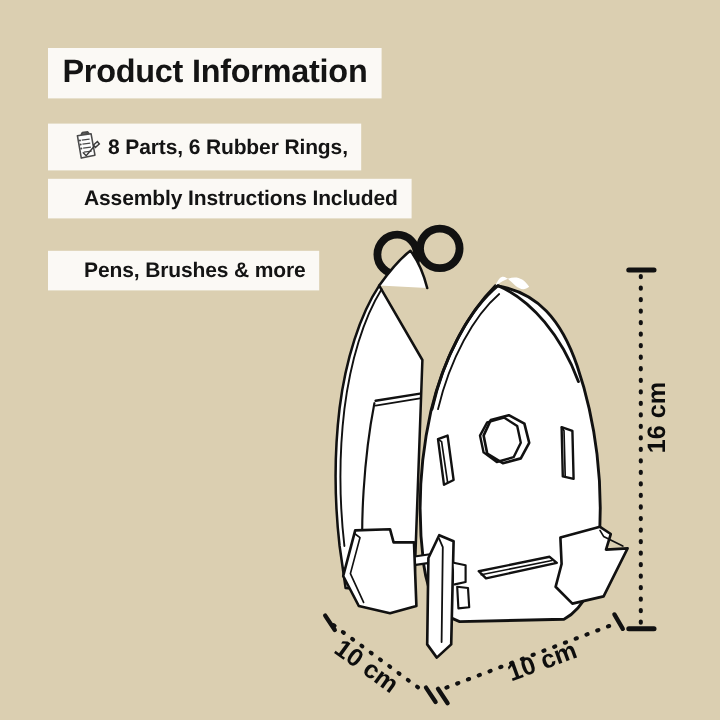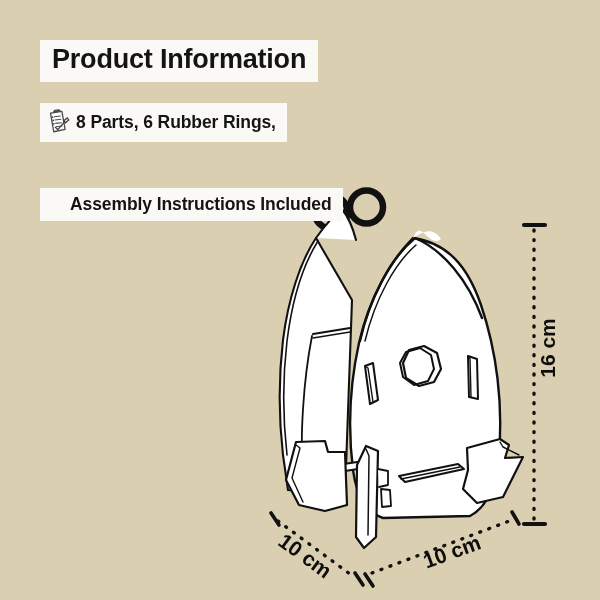--- a/index.html
+++ b/index.html
@@ -43,27 +43,26 @@
     font-weight: bold;
     letter-spacing: -0.2px;
     color: #141414;
     padding: 5px 12px 7px 12px;
     line-height: 1.1;
   }
   .feat-box {
     font-size: 17.5px;
     font-weight: bold;
     color: #141414;
-    padding: 6px 11px 7px 4px;
+    padding: 6px 11px 7px 18px;
     line-height: 1.15;
     letter-spacing: -0.1px;
   }
   .feat-box.indent {
     padding-left: 30px;
-    margin-top: 39px;
   }
   .row-gap-title { height: 21px; }
   .row-gap-mid   { height: 7px; }
   .row-gap-group { height: 20px; }
 
   .feat-icon {
     width: 26px;
     height: 26px;
     margin-right: 6px;
     flex: 0 0 auto;
@@ -218,15 +217,18 @@
 
     <div class="txt-row">
       <div class="txt-box feat-box indent">Assembly Instructions Included</div>
     </div>
 
     <div class="row-gap-group"></div>
 
 
     <div class="row-gap-mid"></div>
 
+    <div class="txt-row">
+      <div class="txt-box feat-box indent">Pens, Brushes &amp; more</div>
+    </div>
 
   </div>
 </div>
 
 </body></html>

